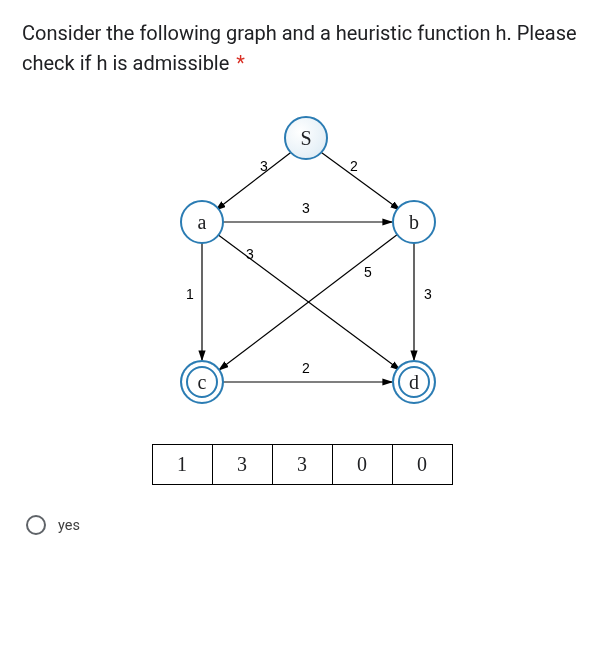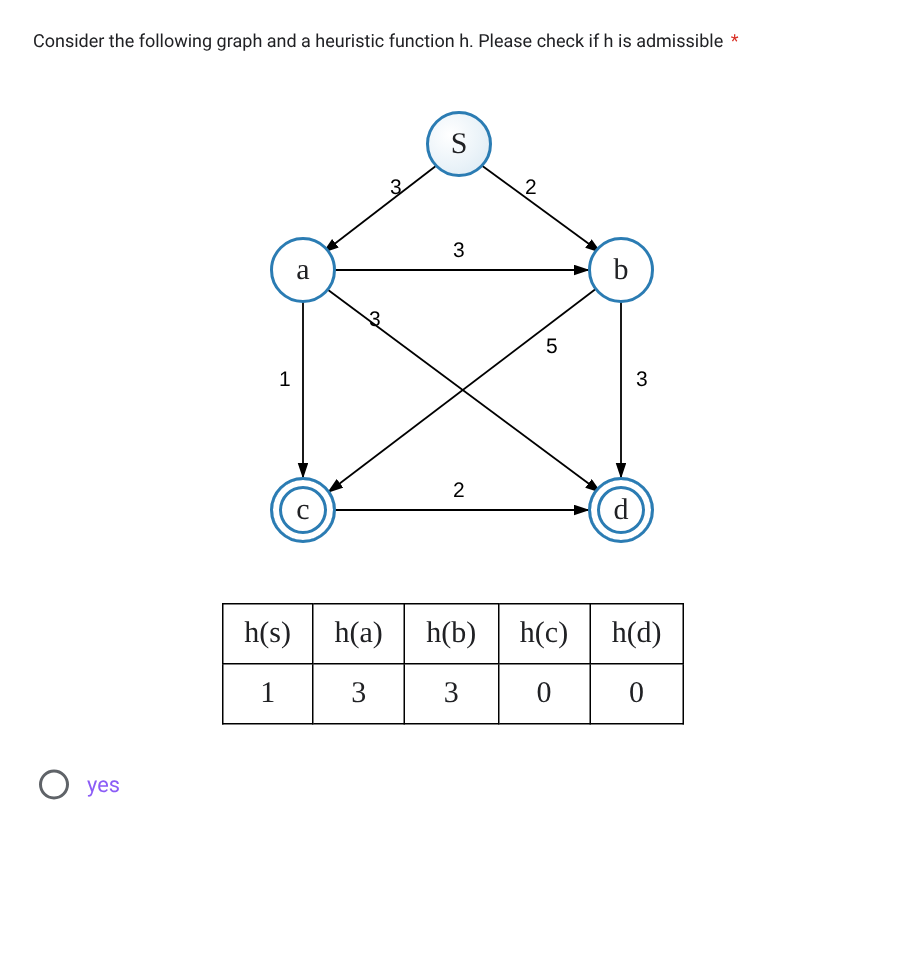--- a/index.html
+++ b/index.html
@@ -8,21 +8,21 @@
       box-sizing: border-box;
     }
     body {
       font-family: 'Roboto', Arial, sans-serif;
       background: #fff;
       color: #202124;
       padding: 18px 22px;
       width: 604px;
     }
     .question-text {
-      font-size: 12px;
+      font-size: 20px;
       line-height: 1.5;
       color: #202124;
       margin-bottom: 24px;
     }
     .required-asterisk {
       color: #d93025;
       margin-left: 2px;
     }
     .image-frame {
       width: 420px;
@@ -97,21 +97,21 @@
     }
     .radio-circle {
       width: 20px;
       height: 20px;
       border: 2px solid #5f6368;
       border-radius: 50%;
       flex-shrink: 0;
     }
     .option-label {
       font-size: 14.5px;
-      color: #8b5cf6;
+      color: #404040;
     }
   </style>
 </head>
 <body>
 
 <div class="question-text">
   <span>Consider the following graph and a heuristic function h. Please check if h is admissible</span>
   <span class="required-asterisk">*</span>
 </div>
 
@@ -154,27 +154,20 @@
     <div class="edge-label" style="left:200px; top:98px;">3</div>
     <div class="edge-label" style="left:144px; top:144px;">3</div>
     <div class="edge-label" style="left:262px; top:162px;">5</div>
     <div class="edge-label" style="left:84px; top:184px;">1</div>
     <div class="edge-label" style="left:322px; top:184px;">3</div>
     <div class="edge-label" style="left:200px; top:258px;">2</div>
   </div>
 
   <table class="heur-table">
     <tbody>
-        <tr>
-      <td>h(s)</td>
-      <td>h(a)</td>
-      <td>h(b)</td>
-      <td>h(c)</td>
-      <td>h(d)</td>
-    </tr>
     <tr>
       <td>1</td>
       <td>3</td>
       <td>3</td>
       <td>0</td>
       <td>0</td>
     </tr>
   </tbody>
     </table>
 </div>

